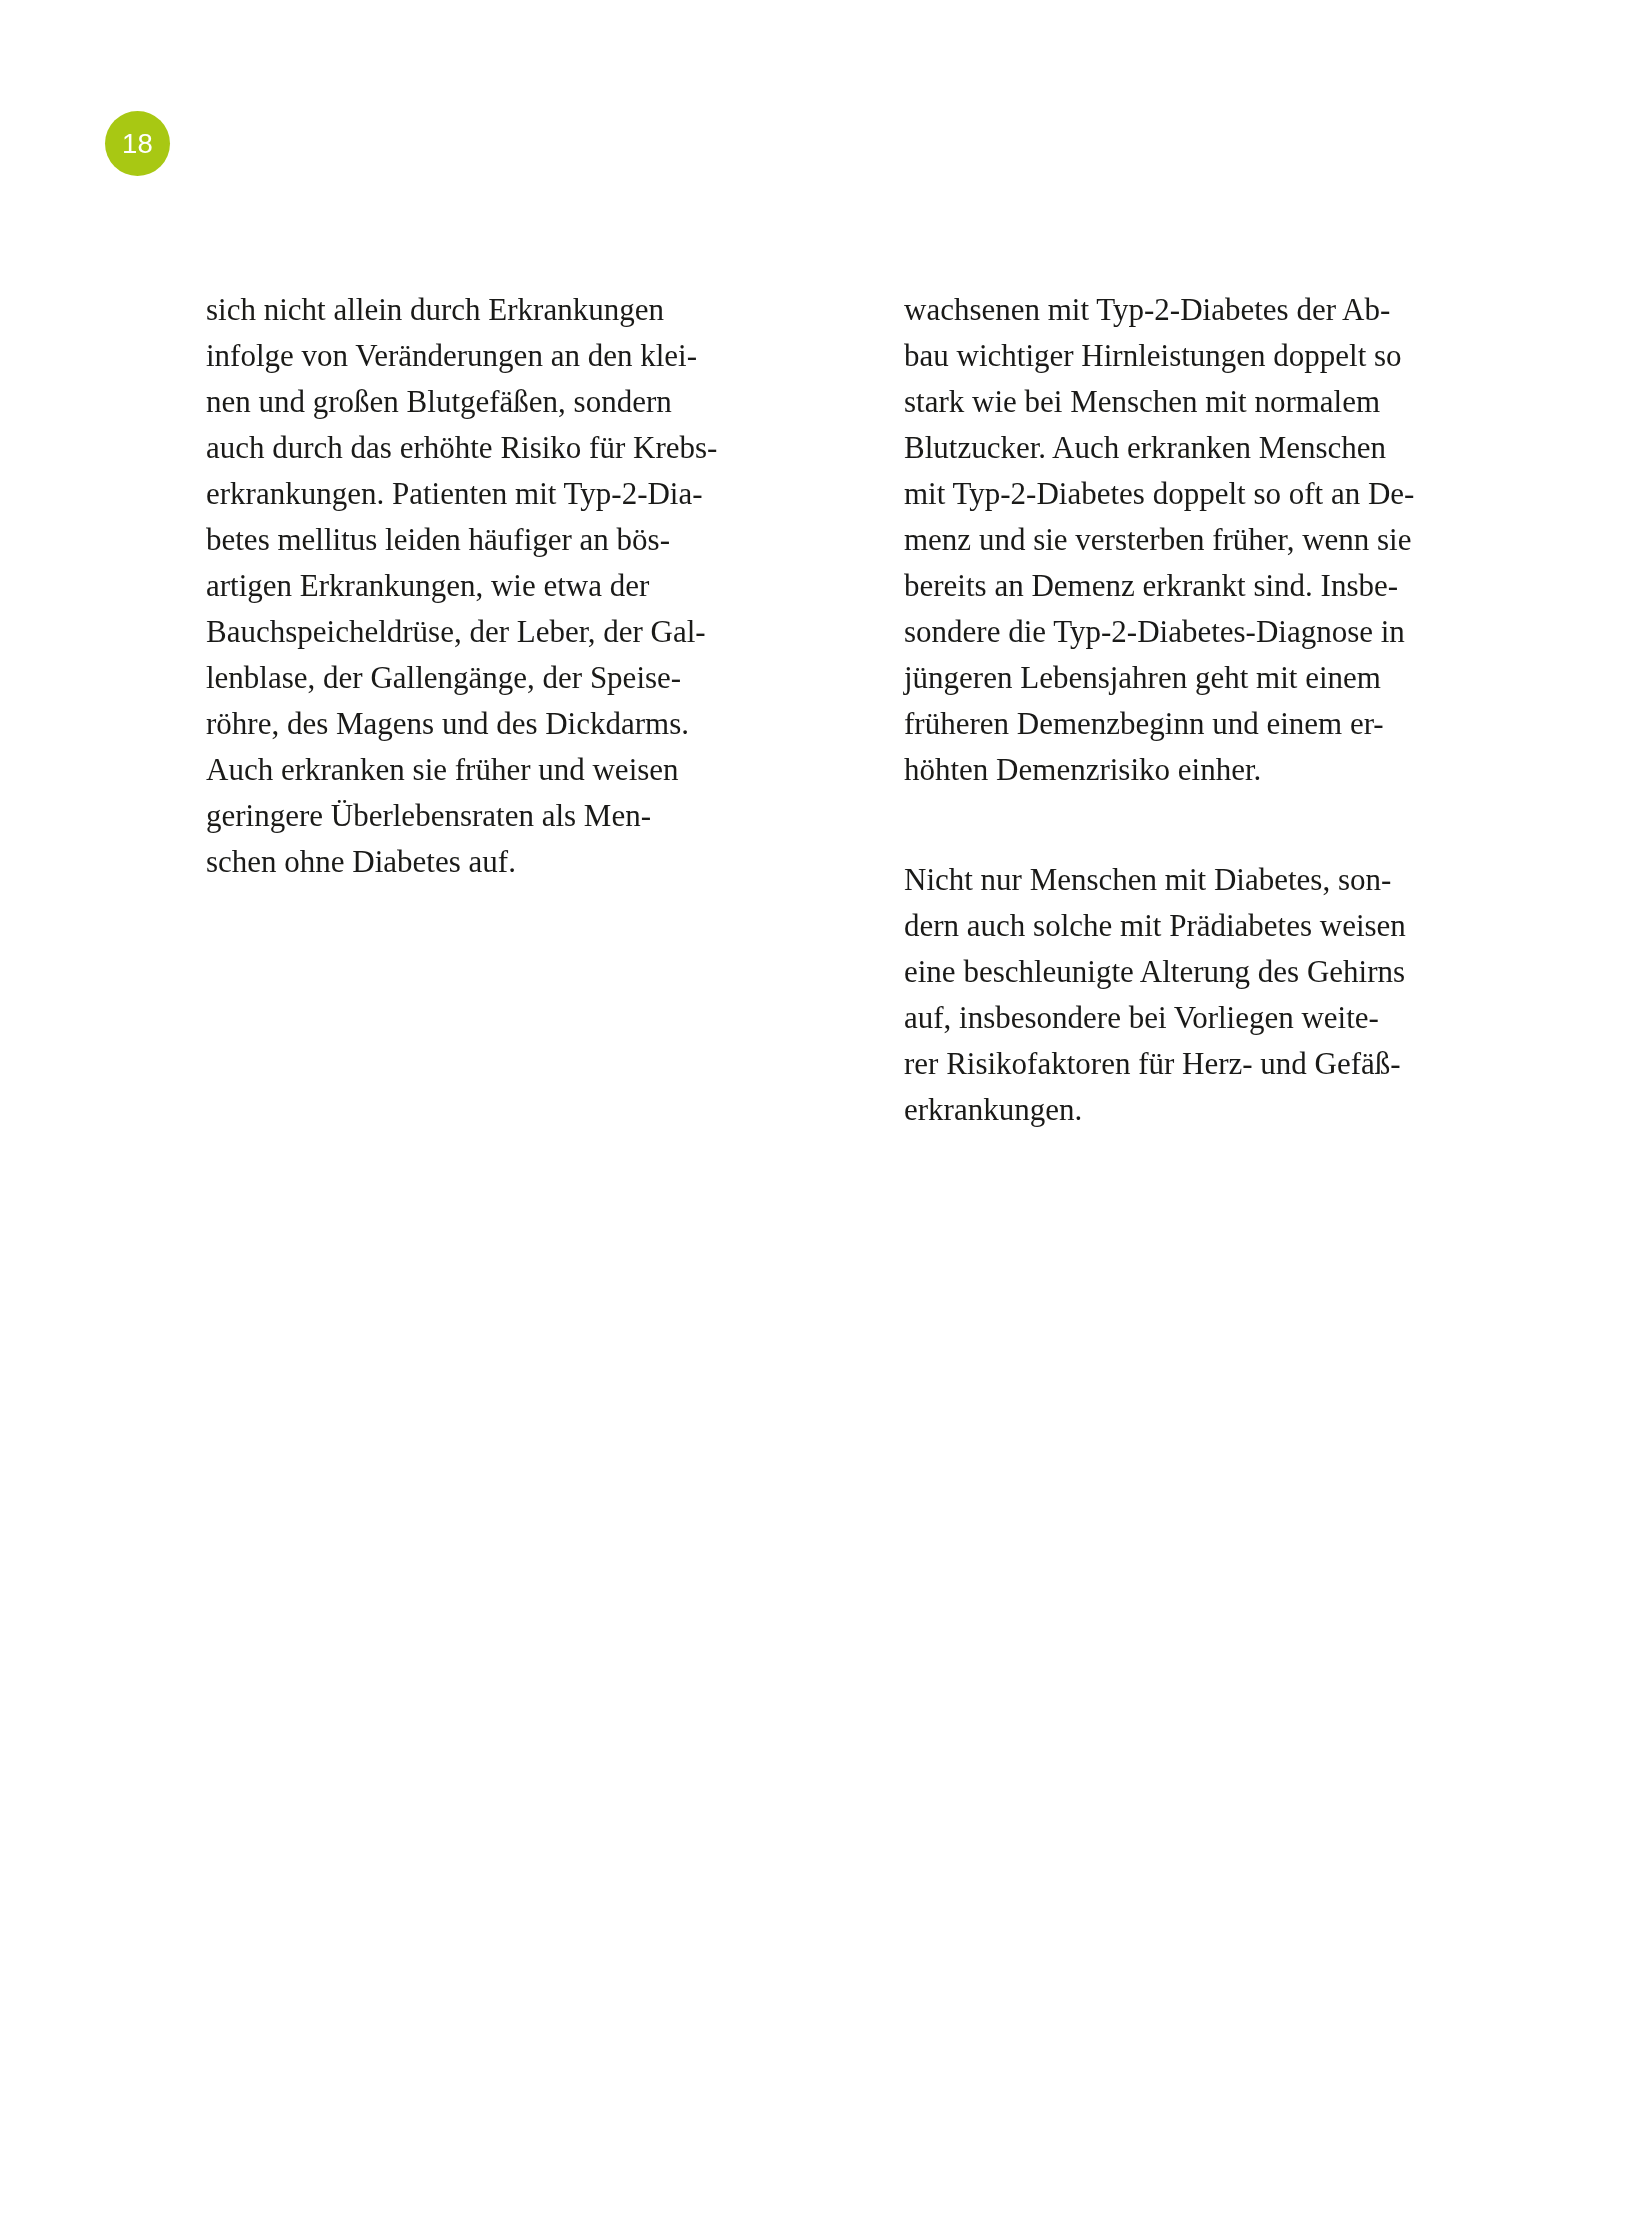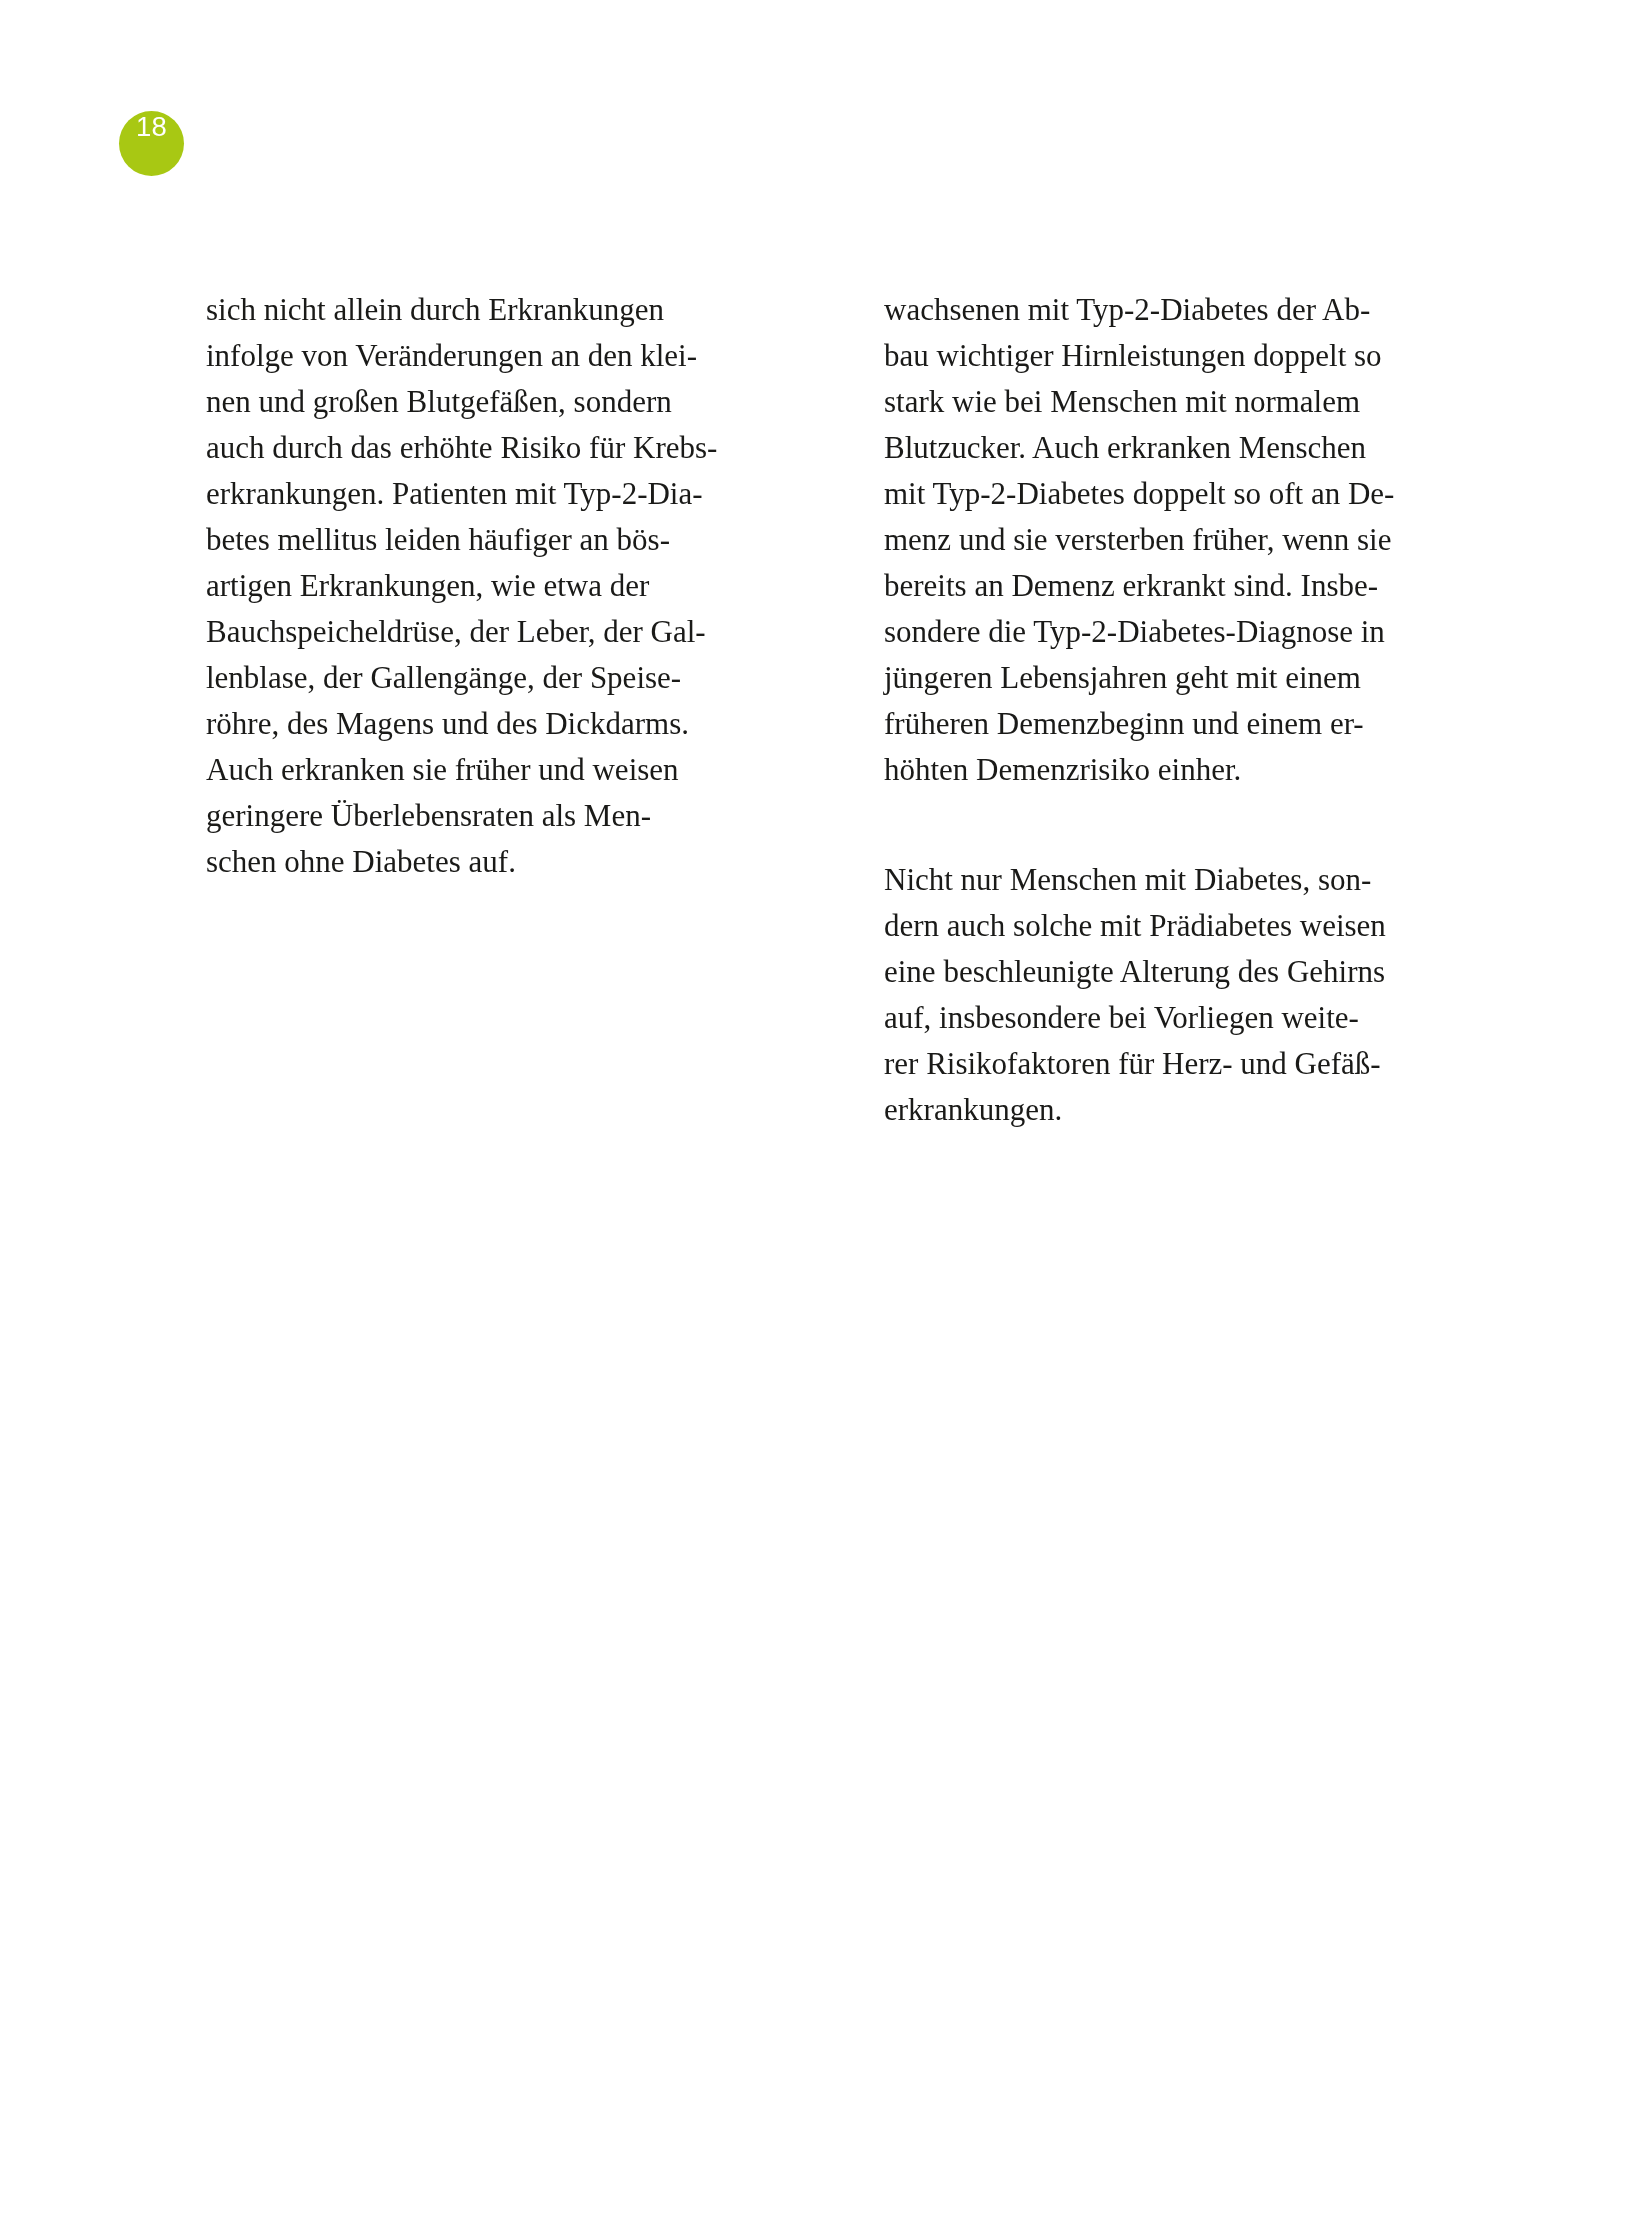--- a/index.html
+++ b/index.html
@@ -12,27 +12,28 @@
     width: 1651px;
     height: 2239px;
     background: #ffffff;
     overflow: hidden;
     font-family: "Liberation Serif", serif;
   }
 
   
   .page-num-circle {
     position: absolute;
-    left: 119px;
+    left: 105px;
     top: 111px;
     width: 65px;
     height: 65px;
     border-radius: 50%;
     background: #a8c813;
     display: flex;
+    align-items: center;
     justify-content: center;
   }
   .page-num-circle span {
     font-family: "Liberation Sans", sans-serif;
     font-size: 27.5px;
     font-weight: 500;
     color: #ffffff;
     letter-spacing: 0.3px;
   }
   .running-head {
@@ -49,21 +50,21 @@
     letter-spacing: 0.4px;
   }
 
   
   .columns {
     position: absolute;
     left: 206px;
     top: 287px;
     width: 1293px;
     display: flex;
-    gap: 62px;
+    gap: 82px;
   }
   .col {
     width: 616px;
     flex: 0 0 616px;
   }
   .col p {
     margin: 0;
     white-space: pre-line;
     font-family: "Liberation Serif", serif;
     font-size: 31px;

